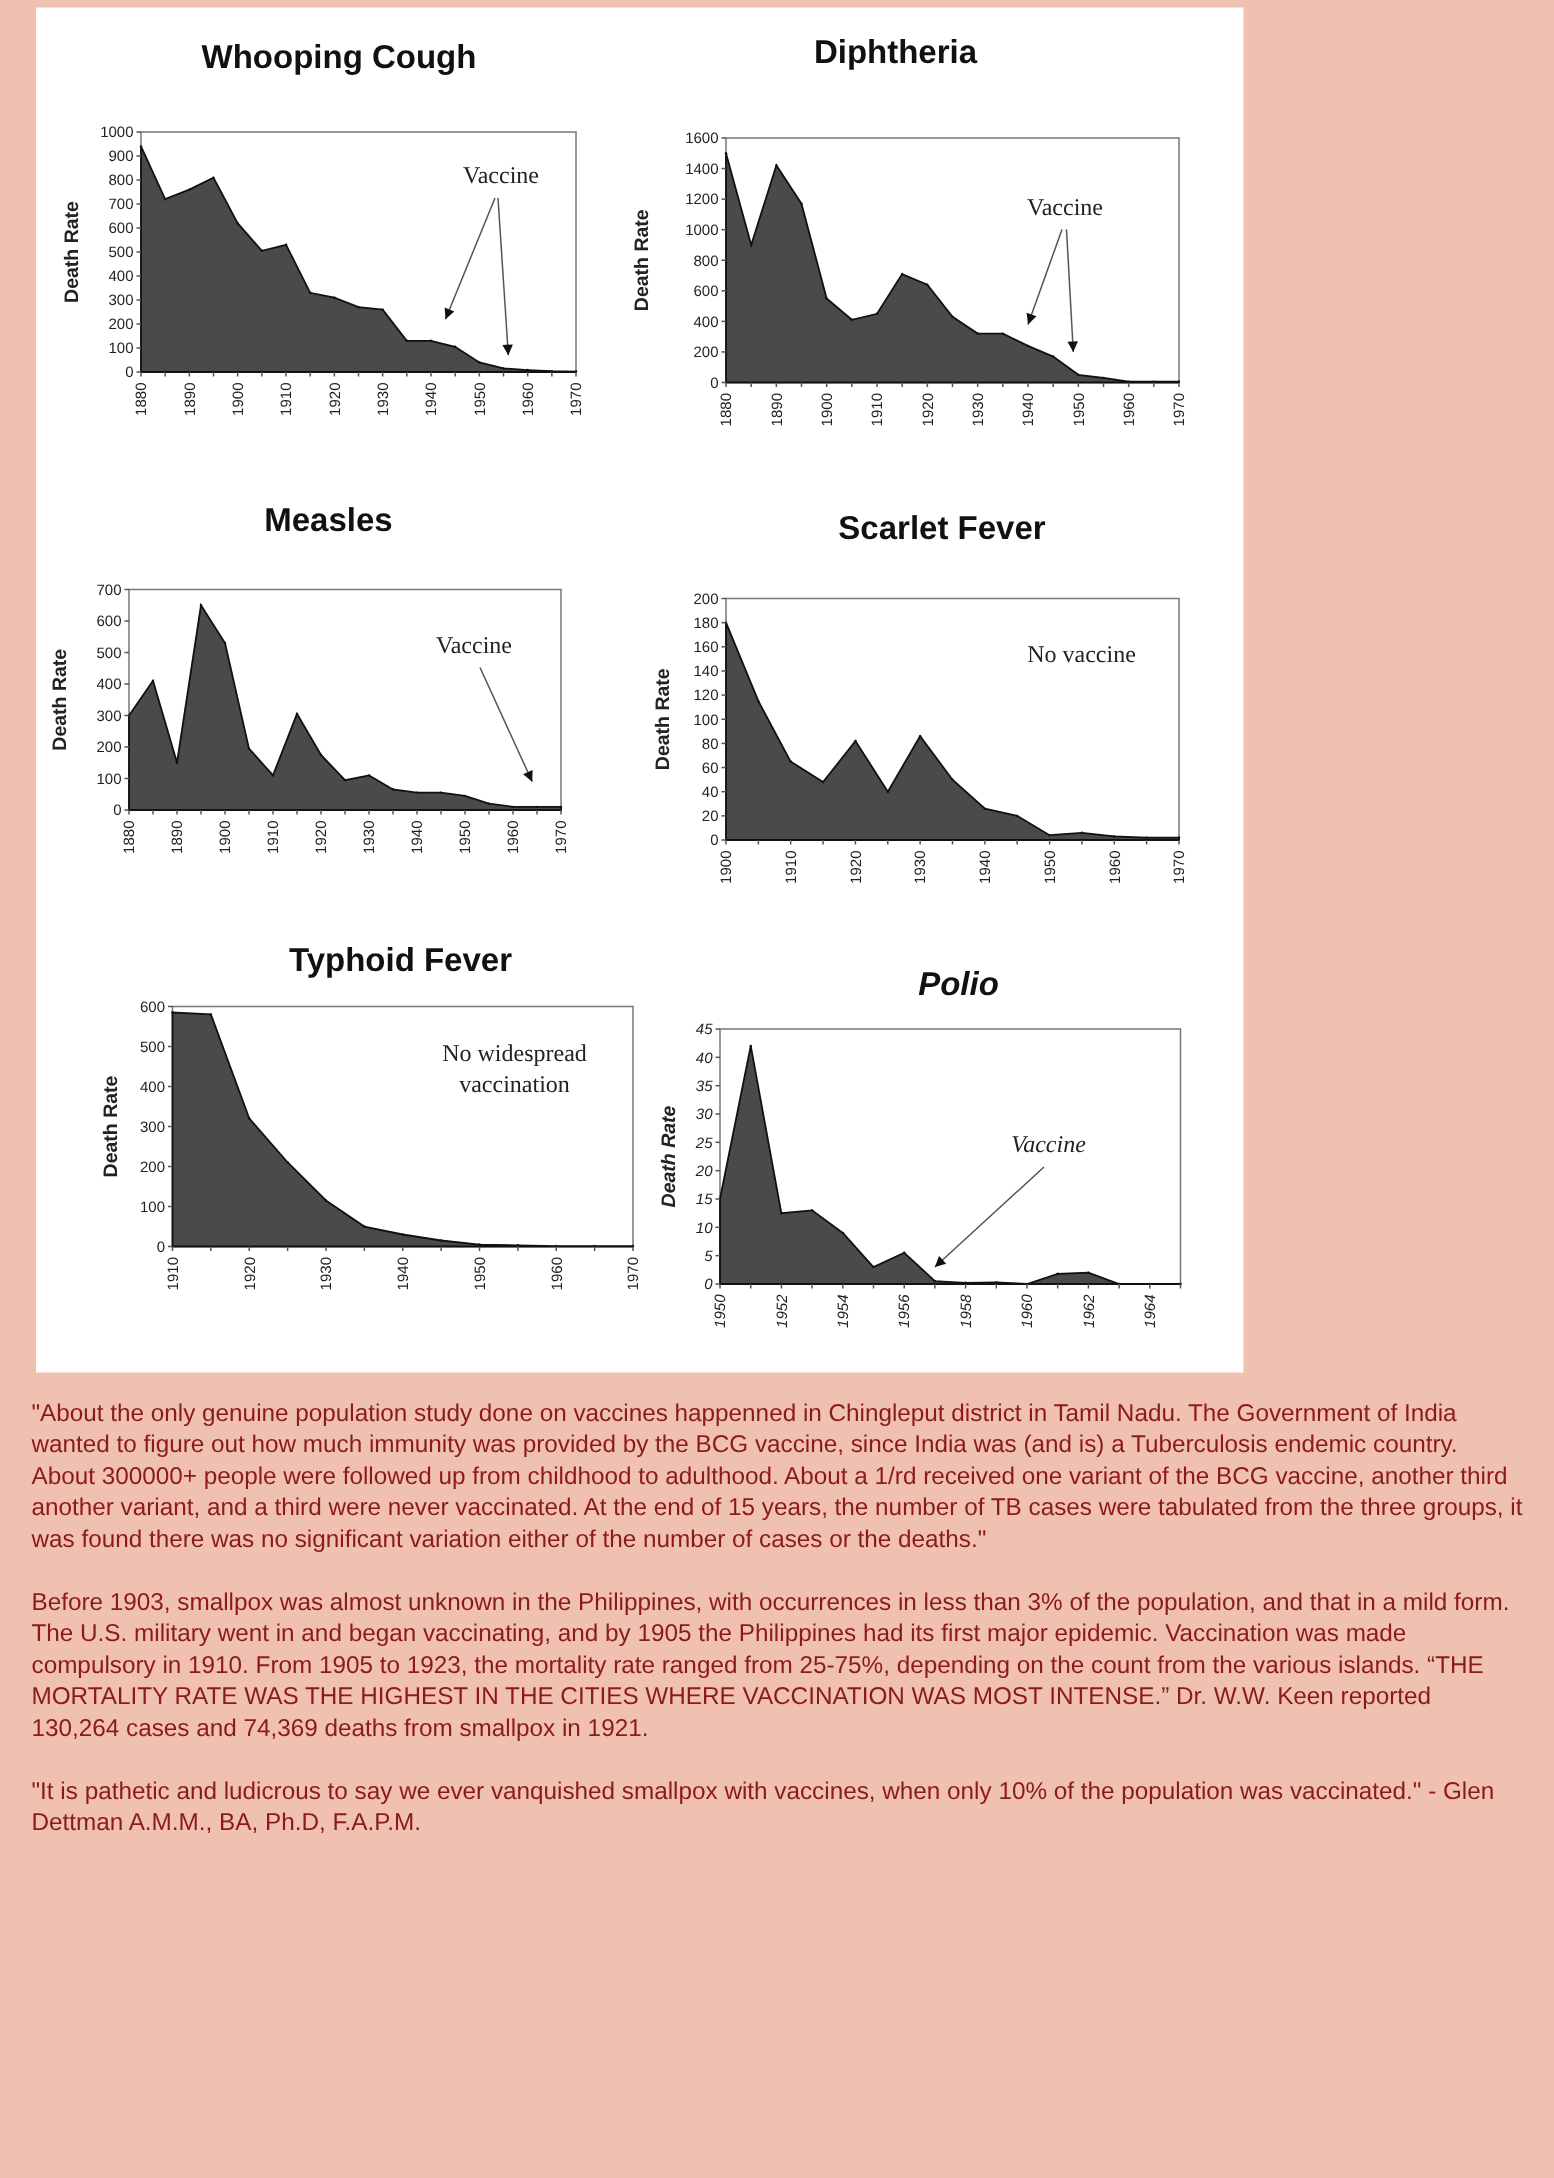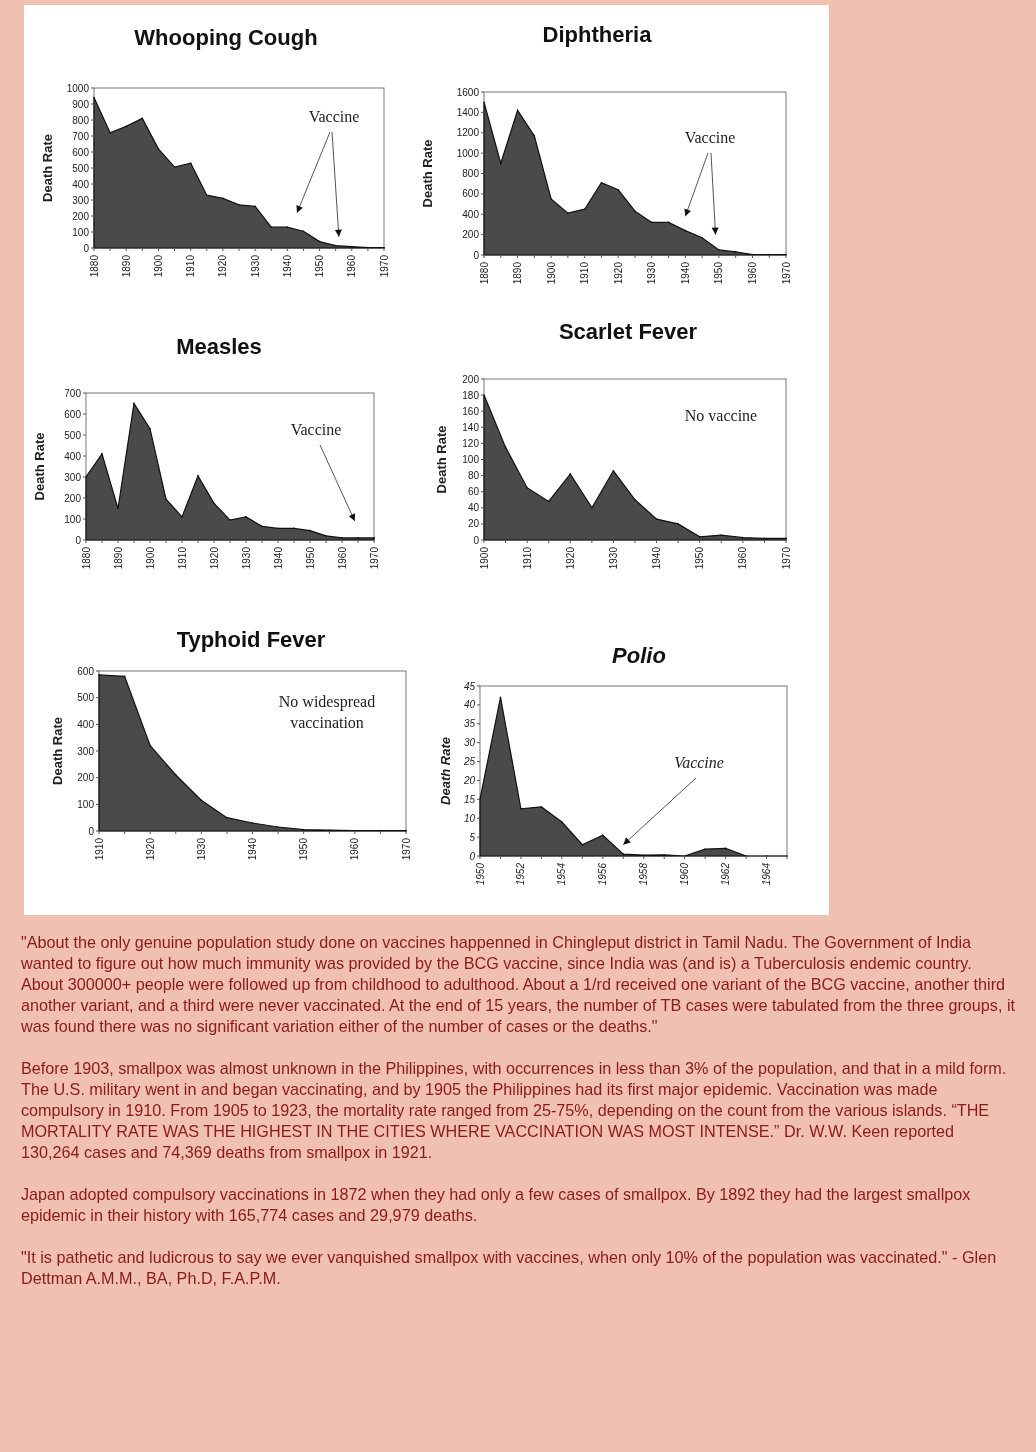--- a/index.html
+++ b/index.html
@@ -263,21 +263,21 @@
         <text x="225.5" y="217" text-anchor="end" class="tick" transform="rotate(-90 225.5 217)">1930</text>
         <text x="257.5" y="217" text-anchor="end" class="tick" transform="rotate(-90 257.5 217)">1940</text>
         <text x="289.5" y="217" text-anchor="end" class="tick" transform="rotate(-90 289.5 217)">1950</text>
         <text x="321.5" y="217" text-anchor="end" class="tick" transform="rotate(-90 321.5 217)">1960</text>
         <text x="353.5" y="217" text-anchor="end" class="tick" transform="rotate(-90 353.5 217)">1970</text>
         <text x="20" y="136.5" text-anchor="middle" class="ylab" transform="rotate(-90 20 136.5)">Death Rate</text>
         <text x="292" y="105" text-anchor="middle" class="annot">Vaccine</text>
         <line x1="296" y1="115" x2="330.8" y2="191.1" class="arrow"></line>
         <polygon points="330.8,191.1 331.0718708186097,183.27848567999848 324.7059110351646,186.18959475311135" class="arrowhead"></polygon>
       </svg></div>
-  <div class="panel" style="left: 400px; top: 311px; width: 405px; height: 250px;"><svg width="405" height="250" viewBox="0 0 405 250">
+  <div class="panel" style="left: 400px; top: 331px; width: 405px; height: 250px;"><svg width="405" height="250" viewBox="0 0 405 250">
         <text x="204" y="23" text-anchor="middle" class="ptitle">Scarlet Fever</text>
         <rect x="60" y="63" width="302" height="161" class="frame"></rect>
         <path d="M 60 224 L 60.0 79.1 L 81.6 131.4 L 103.1 171.7 L 124.7 185.4 L 146.3 158.0 L 167.9 191.8 L 189.4 154.8 L 211.0 183.8 L 232.6 203.1 L 254.1 207.9 L 275.7 220.8 L 297.3 219.2 L 318.9 221.6 L 340.4 222.4 L 362.0 222.4 L 362 224 Z" class="area"></path>
         <circle cx="60.0" cy="79.1" r="0.8" fill="#111"></circle>
         <circle cx="81.6" cy="131.4" r="0.8" fill="#111"></circle>
         <circle cx="103.1" cy="171.7" r="0.8" fill="#111"></circle>
         <circle cx="124.7" cy="185.4" r="0.8" fill="#111"></circle>
         <circle cx="146.3" cy="158.0" r="0.8" fill="#111"></circle>
         <circle cx="167.9" cy="191.8" r="0.8" fill="#111"></circle>
         <circle cx="189.4" cy="154.8" r="0.8" fill="#111"></circle>
@@ -330,21 +330,21 @@
         <text x="106.64285714285714" y="231" text-anchor="end" class="tick" transform="rotate(-90 106.64285714285714 231)">1910</text>
         <text x="149.78571428571428" y="231" text-anchor="end" class="tick" transform="rotate(-90 149.78571428571428 231)">1920</text>
         <text x="192.92857142857142" y="231" text-anchor="end" class="tick" transform="rotate(-90 192.92857142857142 231)">1930</text>
         <text x="236.07142857142856" y="231" text-anchor="end" class="tick" transform="rotate(-90 236.07142857142856 231)">1940</text>
         <text x="279.2142857142857" y="231" text-anchor="end" class="tick" transform="rotate(-90 279.2142857142857 231)">1950</text>
         <text x="322.35714285714283" y="231" text-anchor="end" class="tick" transform="rotate(-90 322.35714285714283 231)">1960</text>
         <text x="365.5" y="231" text-anchor="end" class="tick" transform="rotate(-90 365.5 231)">1970</text>
         <text x="22" y="143.5" text-anchor="middle" class="ylab" transform="rotate(-90 22 143.5)">Death Rate</text>
         <text x="297" y="105" text-anchor="middle" class="annot">No vaccine</text>
       </svg></div>
-  <div class="panel" style="left: 16px; top: 620px; width: 400px; height: 250px;"><svg width="400" height="250" viewBox="0 0 400 250">
+  <div class="panel" style="left: 0px; top: 620px; width: 400px; height: 250px; padding-left: 32px;"><svg width="400" height="250" viewBox="0 0 400 250">
         <text x="211" y="22" text-anchor="middle" class="ptitle">Typhoid Fever</text>
         <rect x="59" y="46" width="307" height="160" class="frame"></rect>
         <path d="M 59 206 L 59.0 50.0 L 84.6 51.3 L 110.2 120.7 L 135.8 150.0 L 161.3 175.3 L 186.9 192.7 L 212.5 198.0 L 238.1 202.0 L 263.7 204.7 L 289.3 205.2 L 314.8 205.7 L 340.4 205.7 L 366.0 205.7 L 366 206 Z" class="area"></path>
         <circle cx="59.0" cy="50.0" r="0.8" fill="#111"></circle>
         <circle cx="84.6" cy="51.3" r="0.8" fill="#111"></circle>
         <circle cx="110.2" cy="120.7" r="0.8" fill="#111"></circle>
         <circle cx="135.8" cy="150.0" r="0.8" fill="#111"></circle>
         <circle cx="161.3" cy="175.3" r="0.8" fill="#111"></circle>
         <circle cx="186.9" cy="192.7" r="0.8" fill="#111"></circle>
         <circle cx="212.5" cy="198.0" r="0.8" fill="#111"></circle>
@@ -459,15 +459,14 @@
         <text x="26" y="130" text-anchor="middle" class="ylab" transform="rotate(-90 26 130)">Death Rate</text>
         <text x="275" y="127" text-anchor="middle" class="annot">Vaccine</text>
         <line x1="272" y1="137" x2="199.26666666666668" y2="203.66666666666666" class="arrow"></line>
         <polygon points="199.26666666666668,203.66666666666666 206.79187108400794,201.51694610872724 202.0620128707199,196.35667079802997" class="arrowhead"></polygon>
       </svg></div>
 </div>
 
 <div id="text-block">
   <p>"About the only genuine population study done on vaccines happenned in Chingleput district in Tamil Nadu. The Government of India wanted to figure out how much immunity was provided by the BCG vaccine, since India was (and is) a Tuberculosis endemic country. About 300000+ people were followed up from childhood to adulthood. About a 1/rd received one variant of the BCG vaccine, another third another variant, and a third were never vaccinated. At the end of 15 years, the number of TB cases were tabulated from the three groups, it was found there was no significant variation either of the number of cases or the deaths."</p>
   <p>Before 1903, smallpox was almost unknown in the Philippines, with occurrences in less than 3% of the population, and that in a mild form. The U.S. military went in and began vaccinating, and by 1905 the Philippines had its first major epidemic. Vaccination was made compulsory in 1910. From 1905 to 1923, the mortality rate ranged from 25-75%, depending on the count from the various islands. “THE MORTALITY RATE WAS THE HIGHEST IN THE CITIES WHERE VACCINATION WAS MOST INTENSE.” Dr. W.W. Keen reported 130,264 cases and 74,369 deaths from smallpox in 1921.</p>
-  <p>Japan adopted compulsory vaccinations in 1872 when they had only a few cases of smallpox. By 1892 they had the largest smallpox epidemic in their history with 165,774 cases and 29,979 deaths.</p>
   <p>"It is pathetic and ludicrous to say we ever vanquished smallpox with vaccines, when only 10% of the population was vaccinated." - Glen Dettman A.M.M., BA, Ph.D, F.A.P.M.</p>
 </div>
 
 </body></html>

